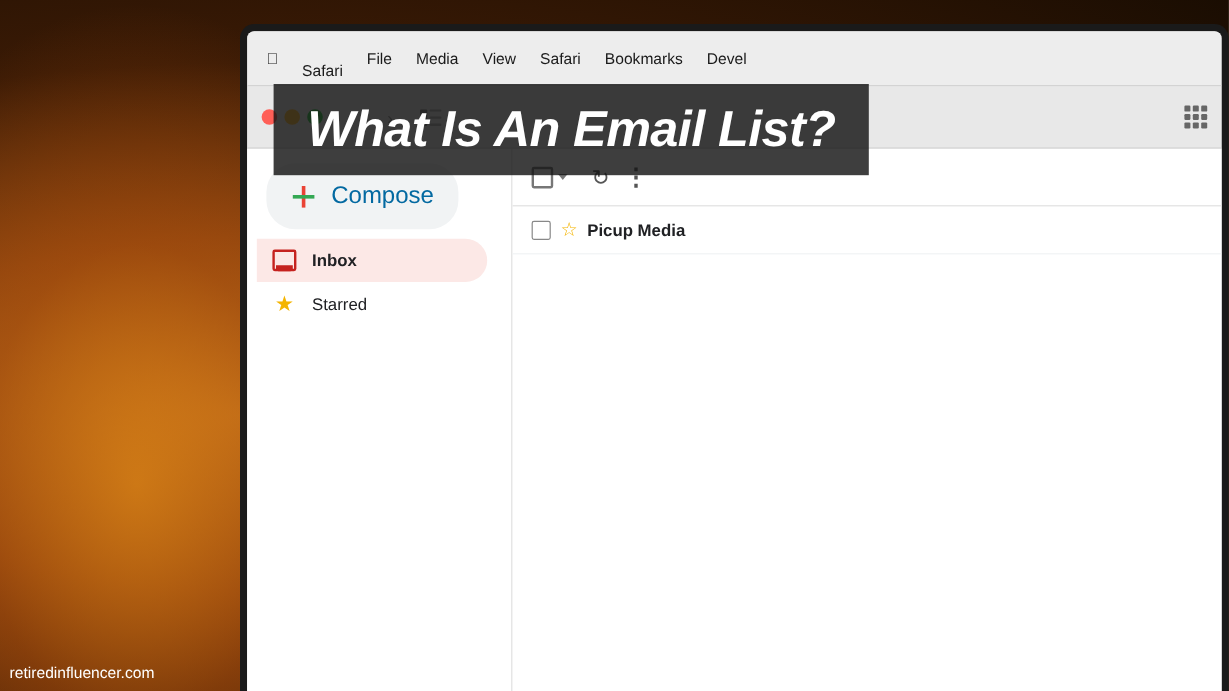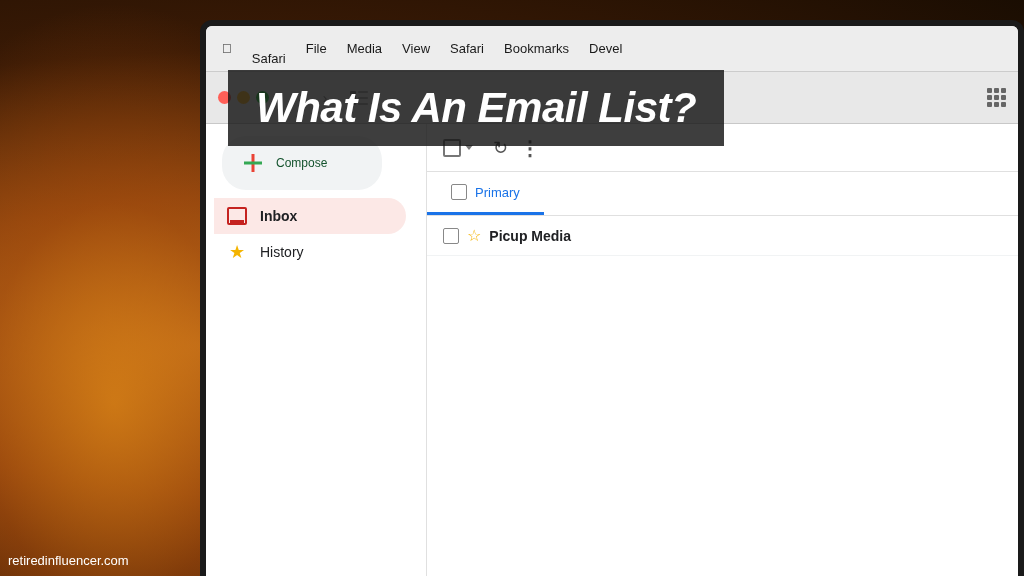--- a/index.html
+++ b/index.html
@@ -177,23 +177,23 @@
     .plus-icon::after {
       content: '';
       position: absolute;
       top: 50%; left: 2px;
       height: 3px; width: 18px;
       background: #34A853;
       transform: translateY(-50%);
     }
 
     .compose-label {
-      font-size: 12px;
+      font-size: 20px;
       font-weight: 500;
-      color: #14532d;
+      color: #0369a1;
     }
 
     .sidebar-item-row {
       display: flex;
       align-items: center;
       gap: 12px;
       padding: 4px 12px;
       border-radius: 0 20px 20px 0;
       margin-right: 12px;
       height: 36px;
@@ -427,41 +427,35 @@
 
         <div class="sidebar-item-row active">
           <span class="sidebar-icon">
             <div class="inbox-icon"></div>
           </span>
           <span class="sidebar-label">Inbox</span>
         </div>
 
         <div class="sidebar-item-row">
           <span class="sidebar-icon star-icon">★</span>
-          <span class="sidebar-label">History</span>
+          <span class="sidebar-label">Starred</span>
         </div>
       </div>
 
       <div class="gmail-main">
 
         <div class="gmail-toolbar">
           <div style="display:flex;align-items:center;gap:2px;">
             <div class="checkbox-icon"></div>
             <div class="chevron-down"></div>
           </div>
           <div style="font-size:18px;color:#555;margin-left:8px;">↻</div>
           <div style="font-size:20px;color:#555;font-weight:700;letter-spacing:1px;">⋮</div>
         </div>
 
-        <div class="gmail-category-bar">
-          <div class="category-tab active">
-            <div class="category-checkbox"></div>
-            <span>Primary</span>
-          </div>
-        </div>
 
         <div class="email-row">
           <div class="category-checkbox"></div>
           <span style="color:#f4b400;font-size:16px;">☆</span>
           <span class="email-sender">Picup Media</span>
         </div>
 
       </div>
     </div>
 

